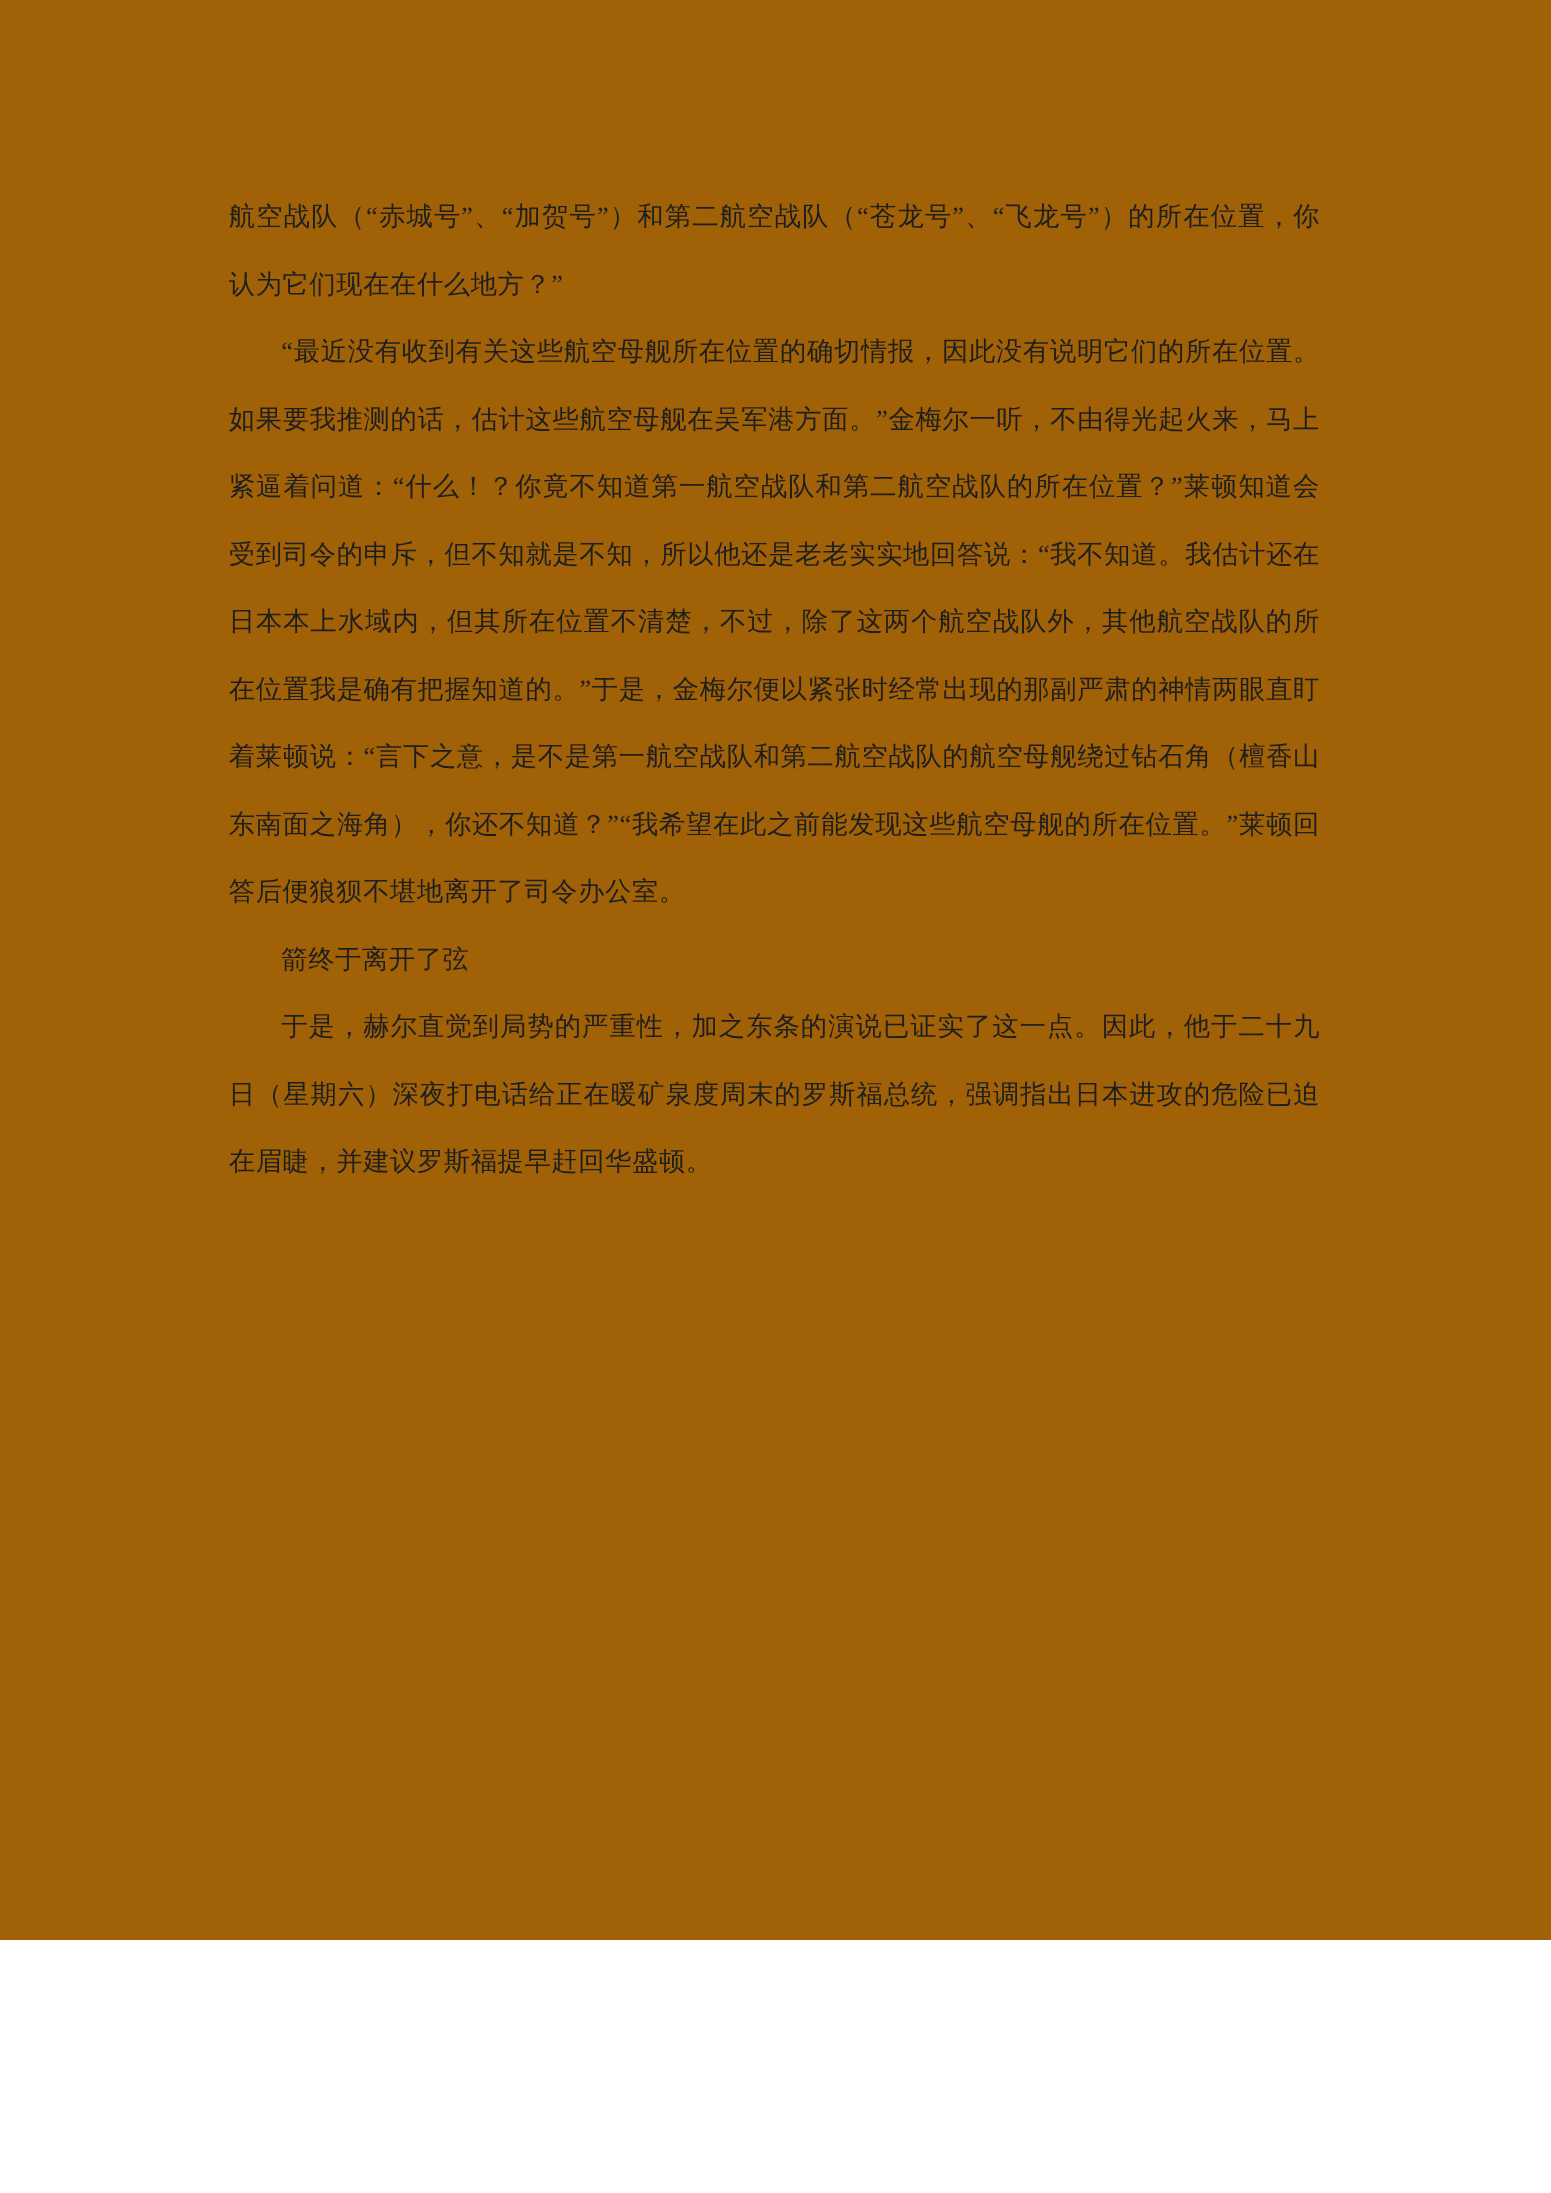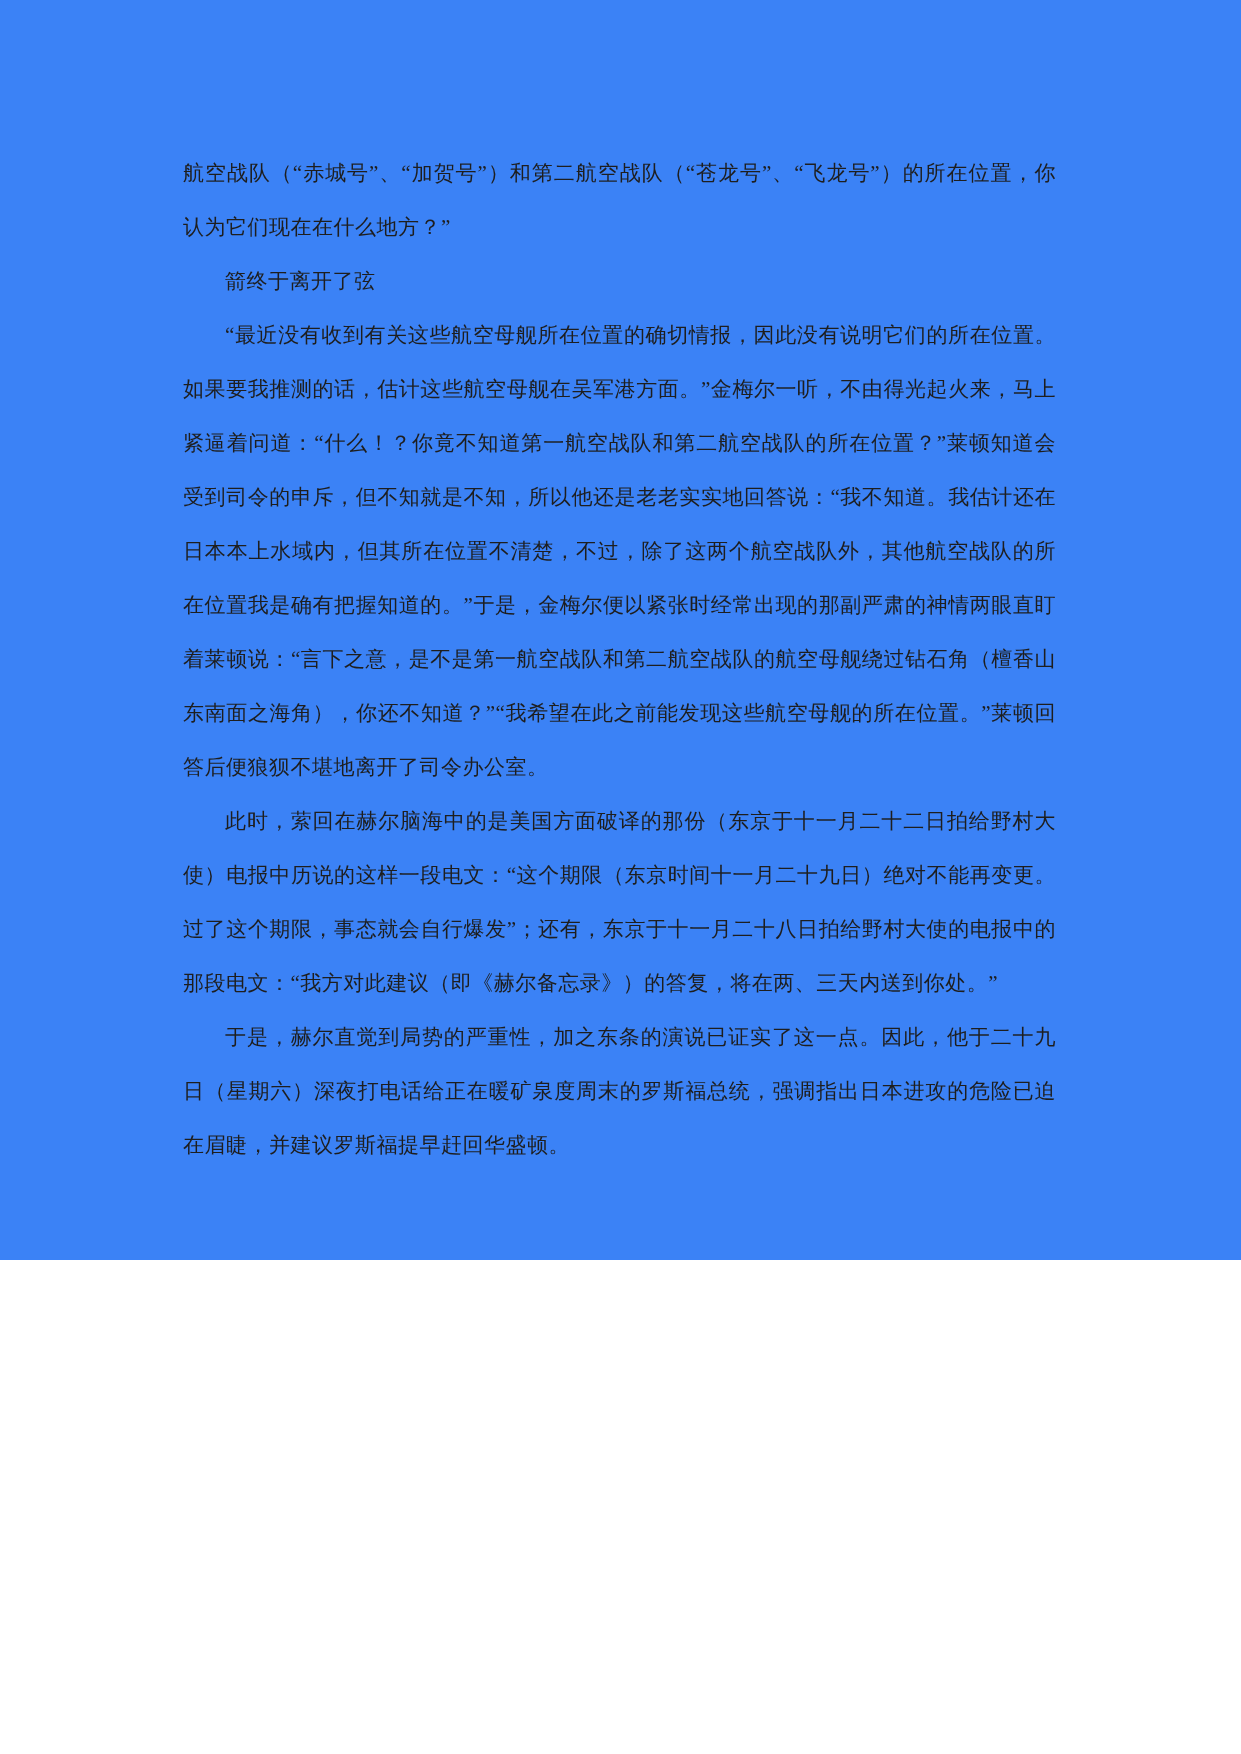--- a/index.html
+++ b/index.html
@@ -3,22 +3,22 @@
 <meta charset="utf-8">
 <style>
   html, body {
     margin: 0;
     padding: 0;
     background: #ffffff;
   }
   .page {
     position: relative;
     width: 1241px;
-    height: 1260px;
-    background: #3b82f6;
+    height: 1552px;
+    background: #a16207;
     overflow: hidden;
     font-family: "Liberation Serif", "DejaVu Serif", serif;
   }
   .text-block {
     position: absolute;
     left: 183px;
     top: 146px;
     width: 873px;
     color: #1e1e1e;
     font-size: 21px;
@@ -33,18 +33,17 @@
   p.para.indent {
     text-indent: 2em;
   }
 </style>
 </head>
 <body>
 
 <div class="page">
   <div class="text-block">
       <p class="para">航空战队（“赤城号”、“加贺号”）和第二航空战队（“苍龙号”、“飞龙号”）的所在位置，你认为它们现在在什么地方？”</p>
+      <p class="para indent">“最近没有收到有关这些航空母舰所在位置的确切情报，因此没有说明它们的所在位置。如果要我推测的话，估计这些航空母舰在吴军港方面。”金梅尔一听，不由得光起火来，马上紧逼着问道：“什么！？你竟不知道第一航空战队和第二航空战队的所在位置？”莱顿知道会受到司令的申斥，但不知就是不知，所以他还是老老实实地回答说：“我不知道。我估计还在日本本上水域内，但其所在位置不清楚，不过，除了这两个航空战队外，其他航空战队的所在位置我是确有把握知道的。”于是，金梅尔便以紧张时经常出现的那副严肃的神情两眼直盯着莱顿说：“言下之意，是不是第一航空战队和第二航空战队的航空母舰绕过钻石角（檀香山东南面之海角），你还不知道？”“我希望在此之前能发现这些航空母舰的所在位置。”莱顿回答后便狼狈不堪地离开了司令办公室。</p>
       <p class="para indent">箭终于离开了弦</p>
-      <p class="para indent">“最近没有收到有关这些航空母舰所在位置的确切情报，因此没有说明它们的所在位置。如果要我推测的话，估计这些航空母舰在吴军港方面。”金梅尔一听，不由得光起火来，马上紧逼着问道：“什么！？你竟不知道第一航空战队和第二航空战队的所在位置？”莱顿知道会受到司令的申斥，但不知就是不知，所以他还是老老实实地回答说：“我不知道。我估计还在日本本上水域内，但其所在位置不清楚，不过，除了这两个航空战队外，其他航空战队的所在位置我是确有把握知道的。”于是，金梅尔便以紧张时经常出现的那副严肃的神情两眼直盯着莱顿说：“言下之意，是不是第一航空战队和第二航空战队的航空母舰绕过钻石角（檀香山东南面之海角），你还不知道？”“我希望在此之前能发现这些航空母舰的所在位置。”莱顿回答后便狼狈不堪地离开了司令办公室。</p>
-      <p class="para indent">此时，萦回在赫尔脑海中的是美国方面破译的那份（东京于十一月二十二日拍给野村大使）电报中历说的这样一段电文：“这个期限（东京时间十一月二十九日）绝对不能再变更。过了这个期限，事态就会自行爆发”；还有，东京于十一月二十八日拍给野村大使的电报中的那段电文：“我方对此建议（即《赫尔备忘录》）的答复，将在两、三天内送到你处。”</p>
       <p class="para indent">于是，赫尔直觉到局势的严重性，加之东条的演说已证实了这一点。因此，他于二十九日（星期六）深夜打电话给正在暖矿泉度周末的罗斯福总统，强调指出日本进攻的危险已迫在眉睫，并建议罗斯福提早赶回华盛顿。</p>
     </div>
 </div>
 
 </body></html>

